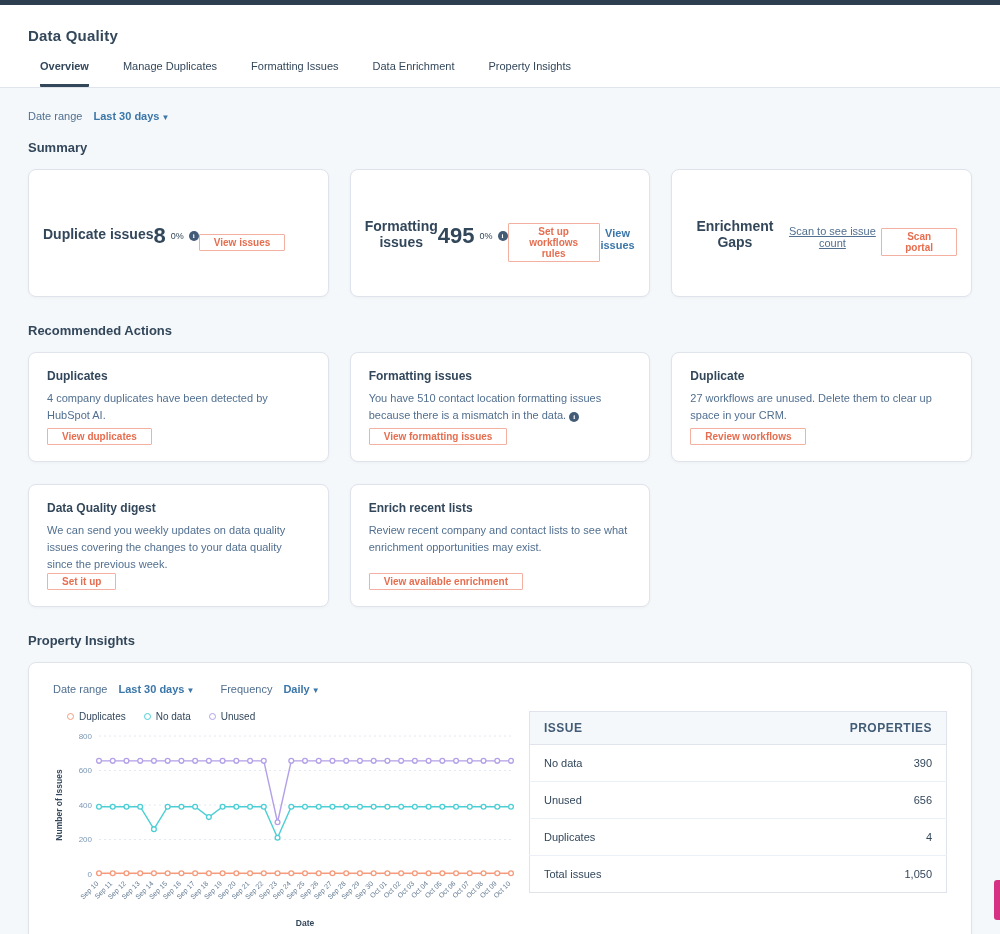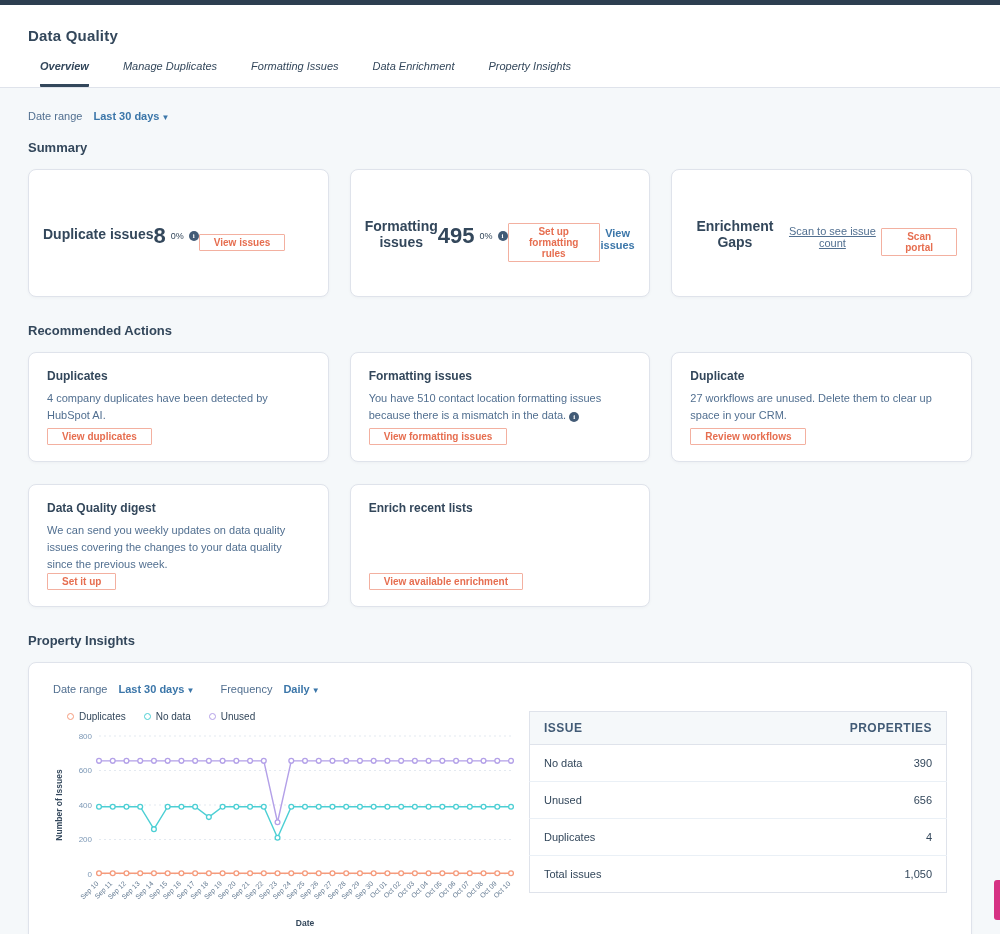--- a/index.html
+++ b/index.html
@@ -9,21 +9,21 @@
     background:#f5f8fa;
     color:#33475b;
     position:relative;
     height:934px;
     overflow:hidden;
   }
   .topbar { height:5px; background:#2d3e50; width:100%; }
   .header { background:#ffffff; padding:22px 28px 0 28px; border-bottom:1px solid #dfe3eb; }
   .page-title { font-size:15px; font-weight:bold; color:#33475b; letter-spacing:.2px; }
   .tabs { display:flex; gap:34px; margin-top:16px; padding-left:12px; }
-  .tab { font-size:11px; color:#33475b; padding-bottom:12px; cursor:pointer; border-bottom:3px solid transparent;font-style:italic; }
+  .tab { font-size:11px; color:#33475b; padding-bottom:12px; cursor:pointer; border-bottom:3px solid transparent; }
   .tab.active { font-weight:bold; border-bottom:3px solid #33475b; border-radius:1px; }
   .content { padding:22px 28px 0 28px; }
   .dr-row { font-size:11px; color:#516f90; margin-bottom:18px; }
   .dd-value { color:#3b76a9; font-weight:bold; margin-left:11px; cursor:pointer; }
   .caret { font-size:8px; color:#3b76a9; margin-left:2px; }
   .section-h { font-size:13px; font-weight:bold; color:#33475b; margin-bottom:14px; }
   .grid3 { display:grid; grid-template-columns:repeat(3,1fr); gap:21px; margin-bottom:26px; }
   .card {
     background:#ffffff; border:1px solid #dfe3eb; border-radius:8px;
     box-shadow:0 1px 3px rgba(45,62,80,.04);
@@ -109,21 +109,21 @@
       </div>
       <button class="btn-coral">View issues</button>
     </div>
     <div class="card sum-card">
       <div class="sum-title">Formatting issues</div>
       <div class="count-row">
         <span class="big-num">495</span>
         <span class="pct">0%</span>
         <span class="info-i">i</span>
       </div>
-      <button class="btn-coral">Set up formatting rules</button>
+      <button class="btn-coral">Set up workflows rules</button>
       <span class="link-blue">View issues</span>
     </div>
     <div class="card sum-card">
       <div class="sum-title">Enrichment Gaps</div>
       <div class="sum-sub">Scan to see issue count</div>
       <button class="btn-coral">Scan portal</button>
     </div>
   </div>
 
   <div class="section-h">Recommended Actions</div>
@@ -147,20 +147,21 @@
   </div>
 
   <div class="grid3 rec-grid-2">
     <div class="card rec-card">
       <div class="rec-title">Data Quality digest</div>
       <div class="rec-body">We can send you weekly updates on data quality issues covering the changes to your data quality since the previous week.</div>
       <button class="btn-coral">Set it up</button>
     </div>
     <div class="card rec-card">
       <div class="rec-title">Enrich recent lists</div>
+      <div class="rec-body">Review recent company and contact lists to see what enrichment opportunities may exist.</div>
       <button class="btn-coral">View available enrichment</button>
     </div>
     <div></div>
   </div>
 
   <div class="section-h">Property Insights</div>
 
   <div class="card pi-card">
     <div class="pi-controls">
       <span><span>Date range</span><span class="dd-value">Last 30 days</span><span class="caret">▼</span></span>

